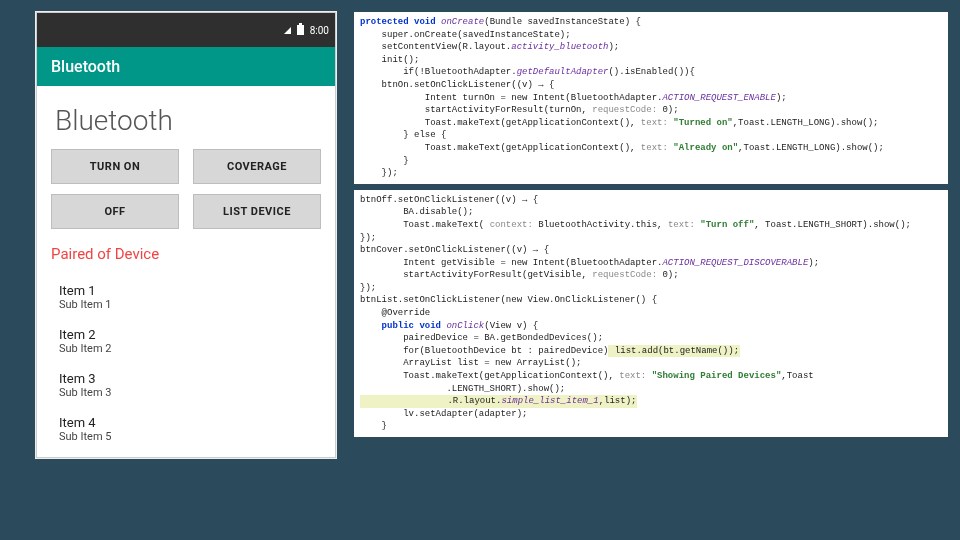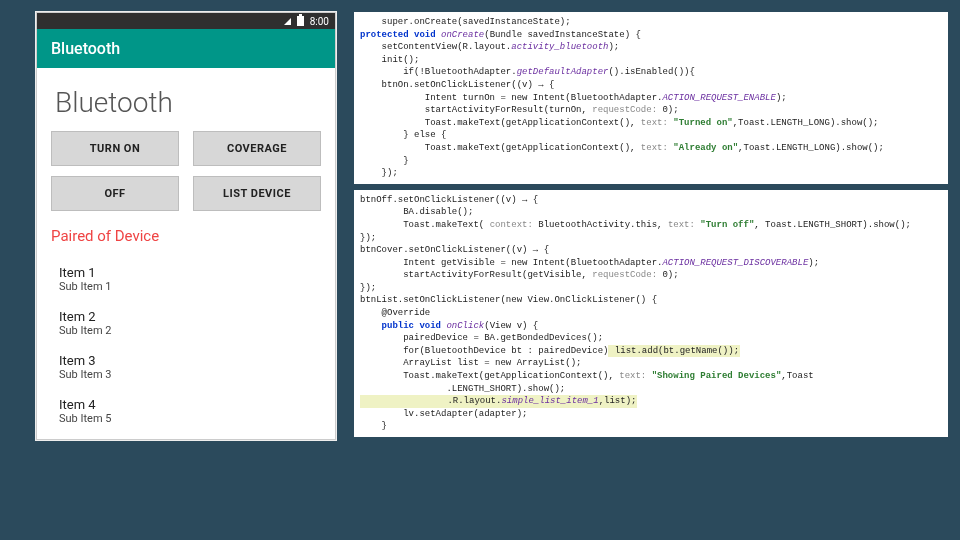--- a/index.html
+++ b/index.html
@@ -30,21 +30,21 @@
   .phone {
     width: 300px;
     background: #fff;
     border: 1px solid #ccc;
     display: flex; flex-direction: column;
     font-family: Roboto, Arial, sans-serif;
     box-shadow: 0 0 0 1px #eee;
   }
   .statusbar {
     background: #2f2f2f;
-    height: 16px;
+    height: 34px;
     display: flex;
     align-items: center;
     justify-content: flex-end;
     padding: 0 6px;
     color: #fff;
     font-size: 10px;
     gap: 6px;
   }
   .statusbar .tri {
     width: 0; height: 0;
@@ -161,22 +161,22 @@
         </div>
         <div class="list-item">
           <div class="li-title">Item 4</div>
           <div class="li-sub">Sub Item 5</div>
         </div>
       </div>
     </div>
 
     <div class="code-stack">
       <div class="code-card">
+        <div class="line"><span class="kw">protected void </span><span class="mi">onCreate</span><span>(Bundle savedInstanceState) {</span></div>
         <div class="line">    super.onCreate(savedInstanceState);</div>
-        <div class="line"><span class="kw">protected void </span><span class="mi">onCreate</span><span>(Bundle savedInstanceState) {</span></div>
         <div class="line"><span>    setContentView(R.layout.</span><span class="mi">activity_bluetooth</span><span>);</span></div>
         <div class="line">    init();</div>
         <div class="line"></div>
         <div class="line"><span>        if(!BluetoothAdapter.</span><span class="mi">getDefaultAdapter</span><span>().isEnabled()){</span></div>
         <div class="line">    btnOn.setOnClickListener((v) → {</div>
         <div class="line"><span>            Intent turnOn = new Intent(BluetoothAdapter.</span><span class="mi">ACTION_REQUEST_ENABLE</span><span>);</span></div>
         <div class="line"><span>            startActivityForResult(turnOn, </span><span class="lbl">requestCode:</span><span> 0);</span></div>
         <div class="line"><span>            Toast.makeText(getApplicationContext(), </span><span class="lbl">text:</span><span class="str"> "Turned on"</span><span>,Toast.LENGTH_LONG).show();</span></div>
         <div class="line">        } else {</div>
         <div class="line"><span>            Toast.makeText(getApplicationContext(), </span><span class="lbl">text:</span><span class="str"> "Already on"</span><span>,Toast.LENGTH_LONG).show();</span></div>

